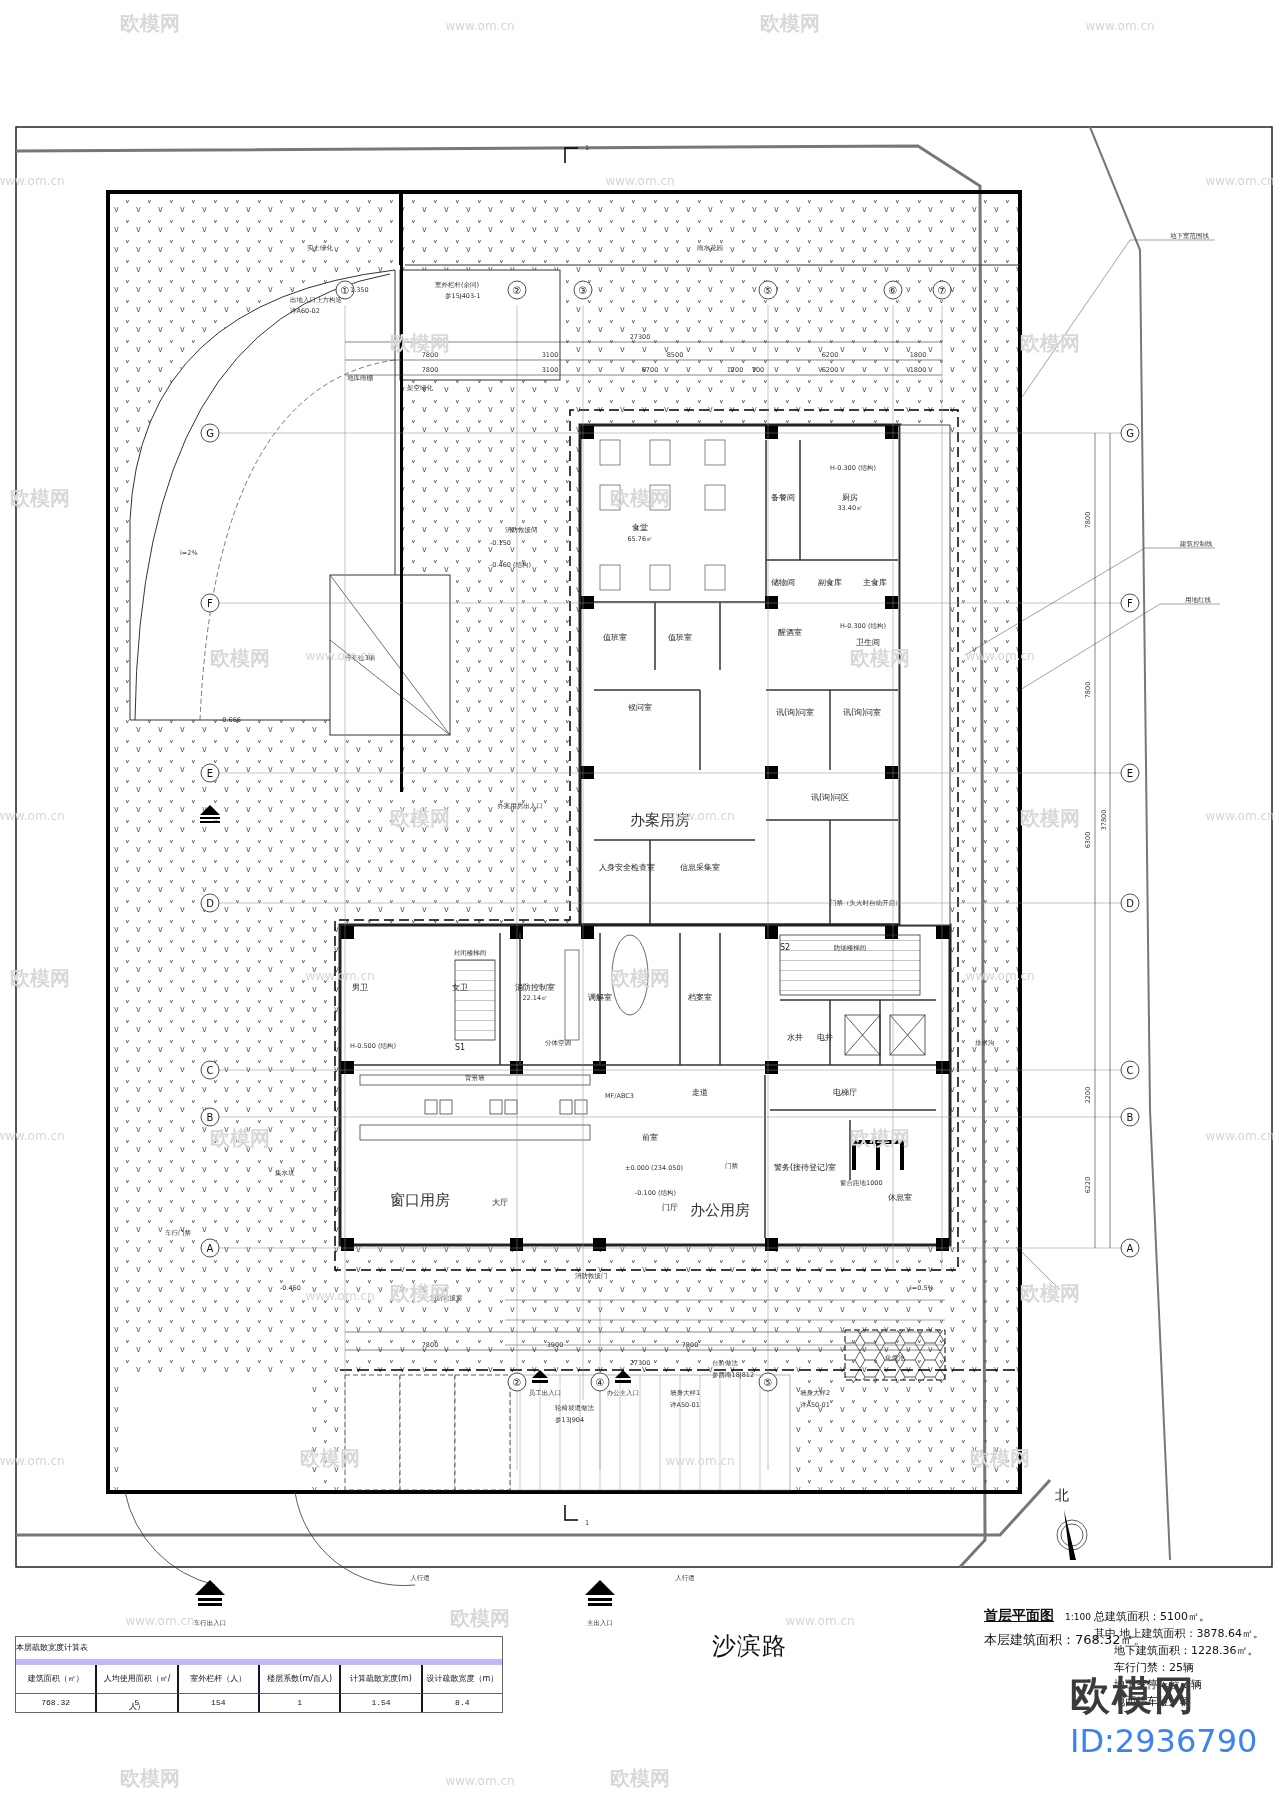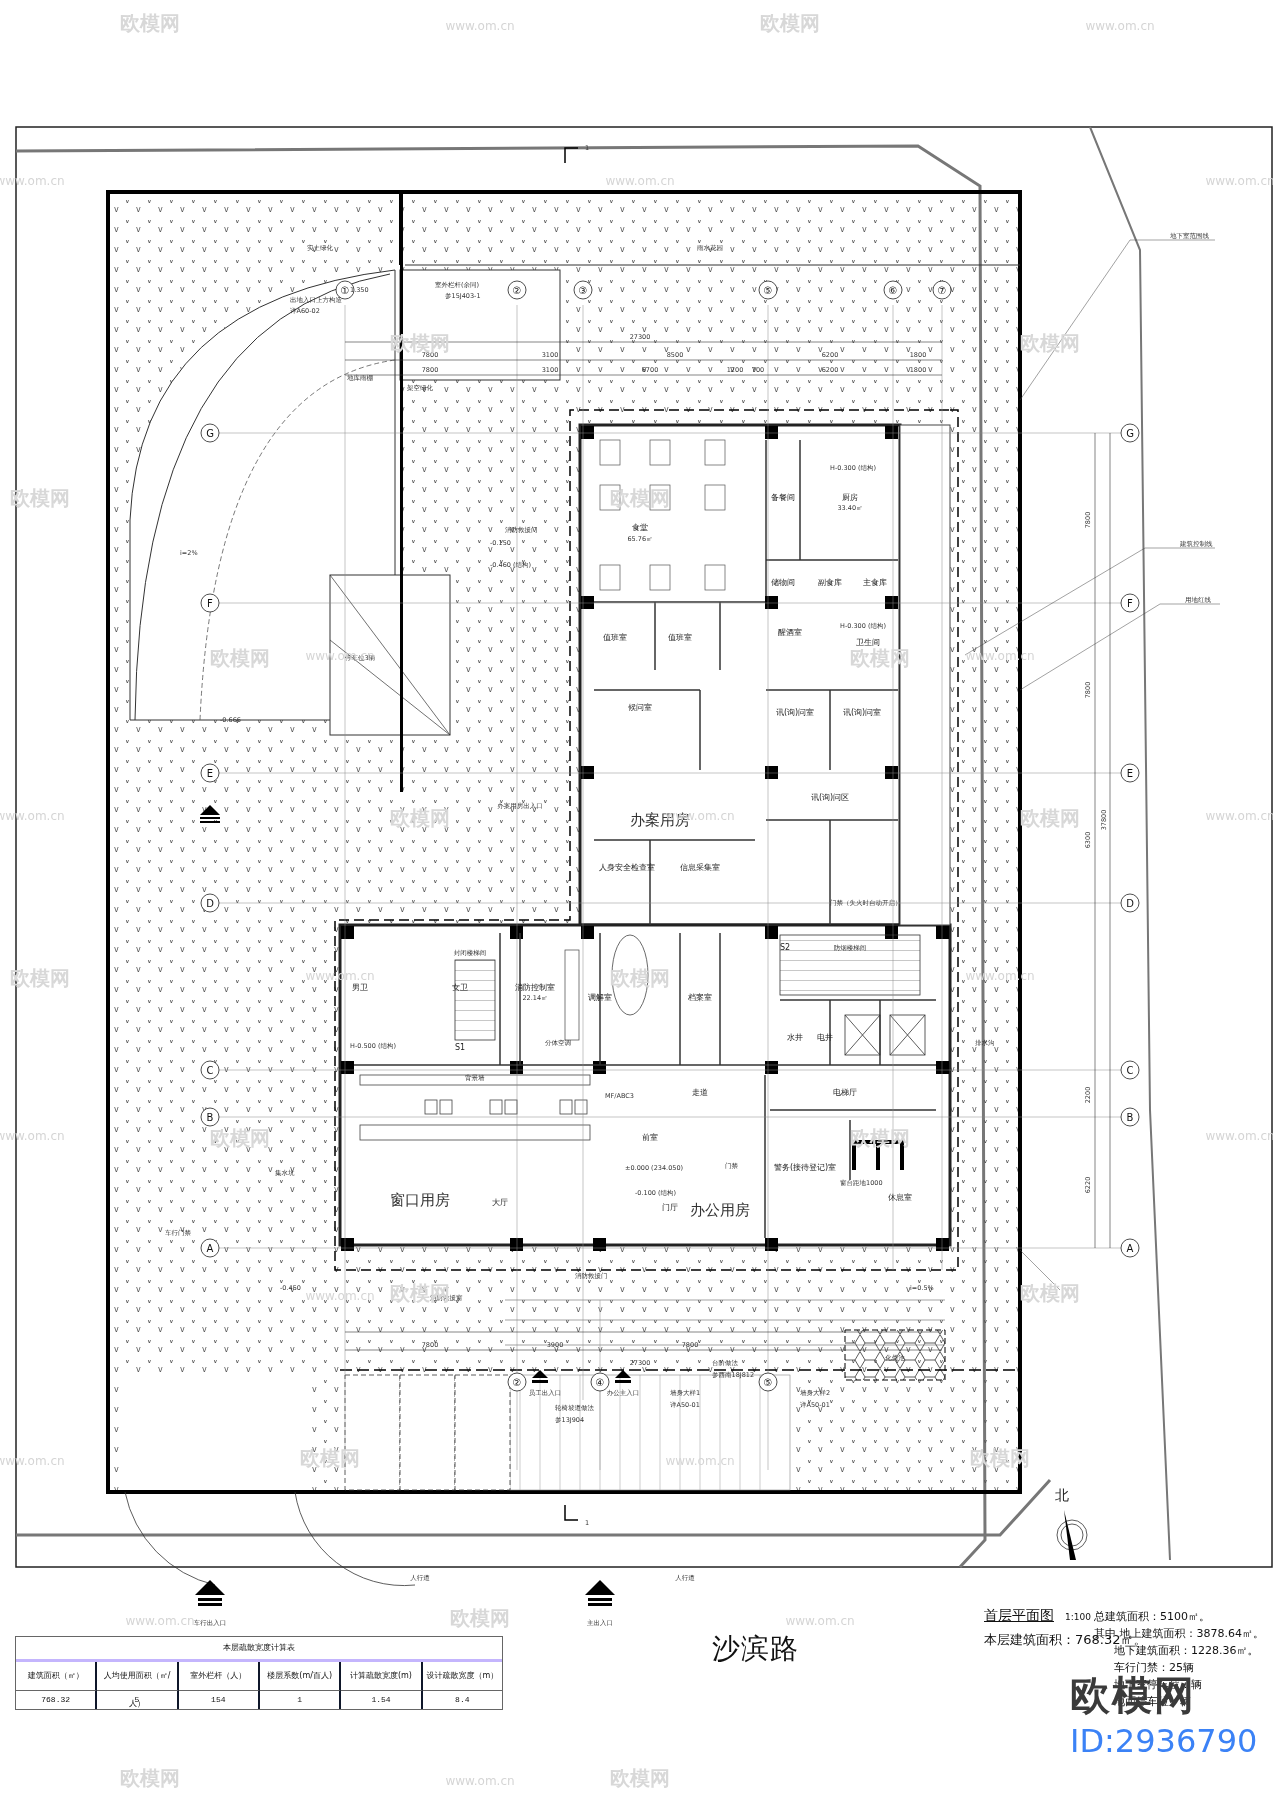--- a/index.html
+++ b/index.html
@@ -6,32 +6,32 @@
   body{width:1273px;height:1800px;position:relative;overflow:hidden;font-family:"DejaVu Sans","Liberation Sans",sans-serif;color:#111;}
   #plan{position:absolute;left:0;top:0;width:1273px;height:1800px;}
   .lbl{font-family:"DejaVu Sans",sans-serif;fill:#222;}
   .room{font-size:8px;}
   .roombig{font-size:15px;fill:#333;}
   .dim{font-size:6.5px;fill:#333;}
   .axis{font-size:10px;fill:#111;}
   .wm{font-size:20px;fill:#d8d8d8;font-weight:bold;}
   .wmurl{font-size:12px;fill:#d5d5d5;}
   .table-wrap{position:absolute;left:15px;top:1636px;width:486px;border:1px solid #666;font-size:8px;}
-  .table-wrap .cap{height:22px;line-height:22px;text-align:center;border-bottom:3px solid #c4b5fd;}
+  .table-wrap .cap{height:22px;line-height:22px;border-bottom:6px solid #c4b5fd;}
   .table-wrap .row{display:flex;}
   .table-wrap .row > div{flex:1;text-align:center;border-right:2px solid #0f172a;}
   .table-wrap .row > div:last-child{border-right:none;}
   .table-wrap .hd > div{height:28px;line-height:28px;border-bottom:1px solid #666;}
   .table-wrap .bd > div{height:18px;line-height:18px;font-family:Liberation Mono, monospace;}
   .title-block{position:absolute;left:984px;top:1605px;}
-  .title-main{font-size:14px;text-decoration:underline;font-weight:normal;display:inline-block;}
+  .title-main{font-size:14px;text-decoration:underline;font-weight:bold;display:inline-block;}
   .title-scale{font-size:9px;margin-left:6px;}
   .title-sub{font-size:13px;margin-top:6px;}
   .stats{position:absolute;left:1094px;top:1608px;font-size:11px;line-height:17px;}
-  .road{position:absolute;left:712px;top:1630px;font-size:28px;letter-spacing:1px;}
+  .road{position:absolute;left:712px;top:1630px;font-size:24px;letter-spacing:1px;}
   .brand{position:absolute;left:1070px;top:1668px;font-size:40px;color:#3a3a3a;font-weight:bold;letter-spacing:2px;}
   .brand-id{position:absolute;left:1070px;top:1722px;font-size:32px;color:#3b82f6;}
 </style>
 </head>
 <body>
 
 <svg id="plan" viewBox="0 0 1273 1800" xmlns="http://www.w3.org/2000/svg">
   <defs>
     <pattern id="grass" width="22" height="20" patternUnits="userSpaceOnUse">
       <text x="4" y="12" font-size="8" fill="#555" font-family="DejaVu Sans, sans-serif">v</text>

